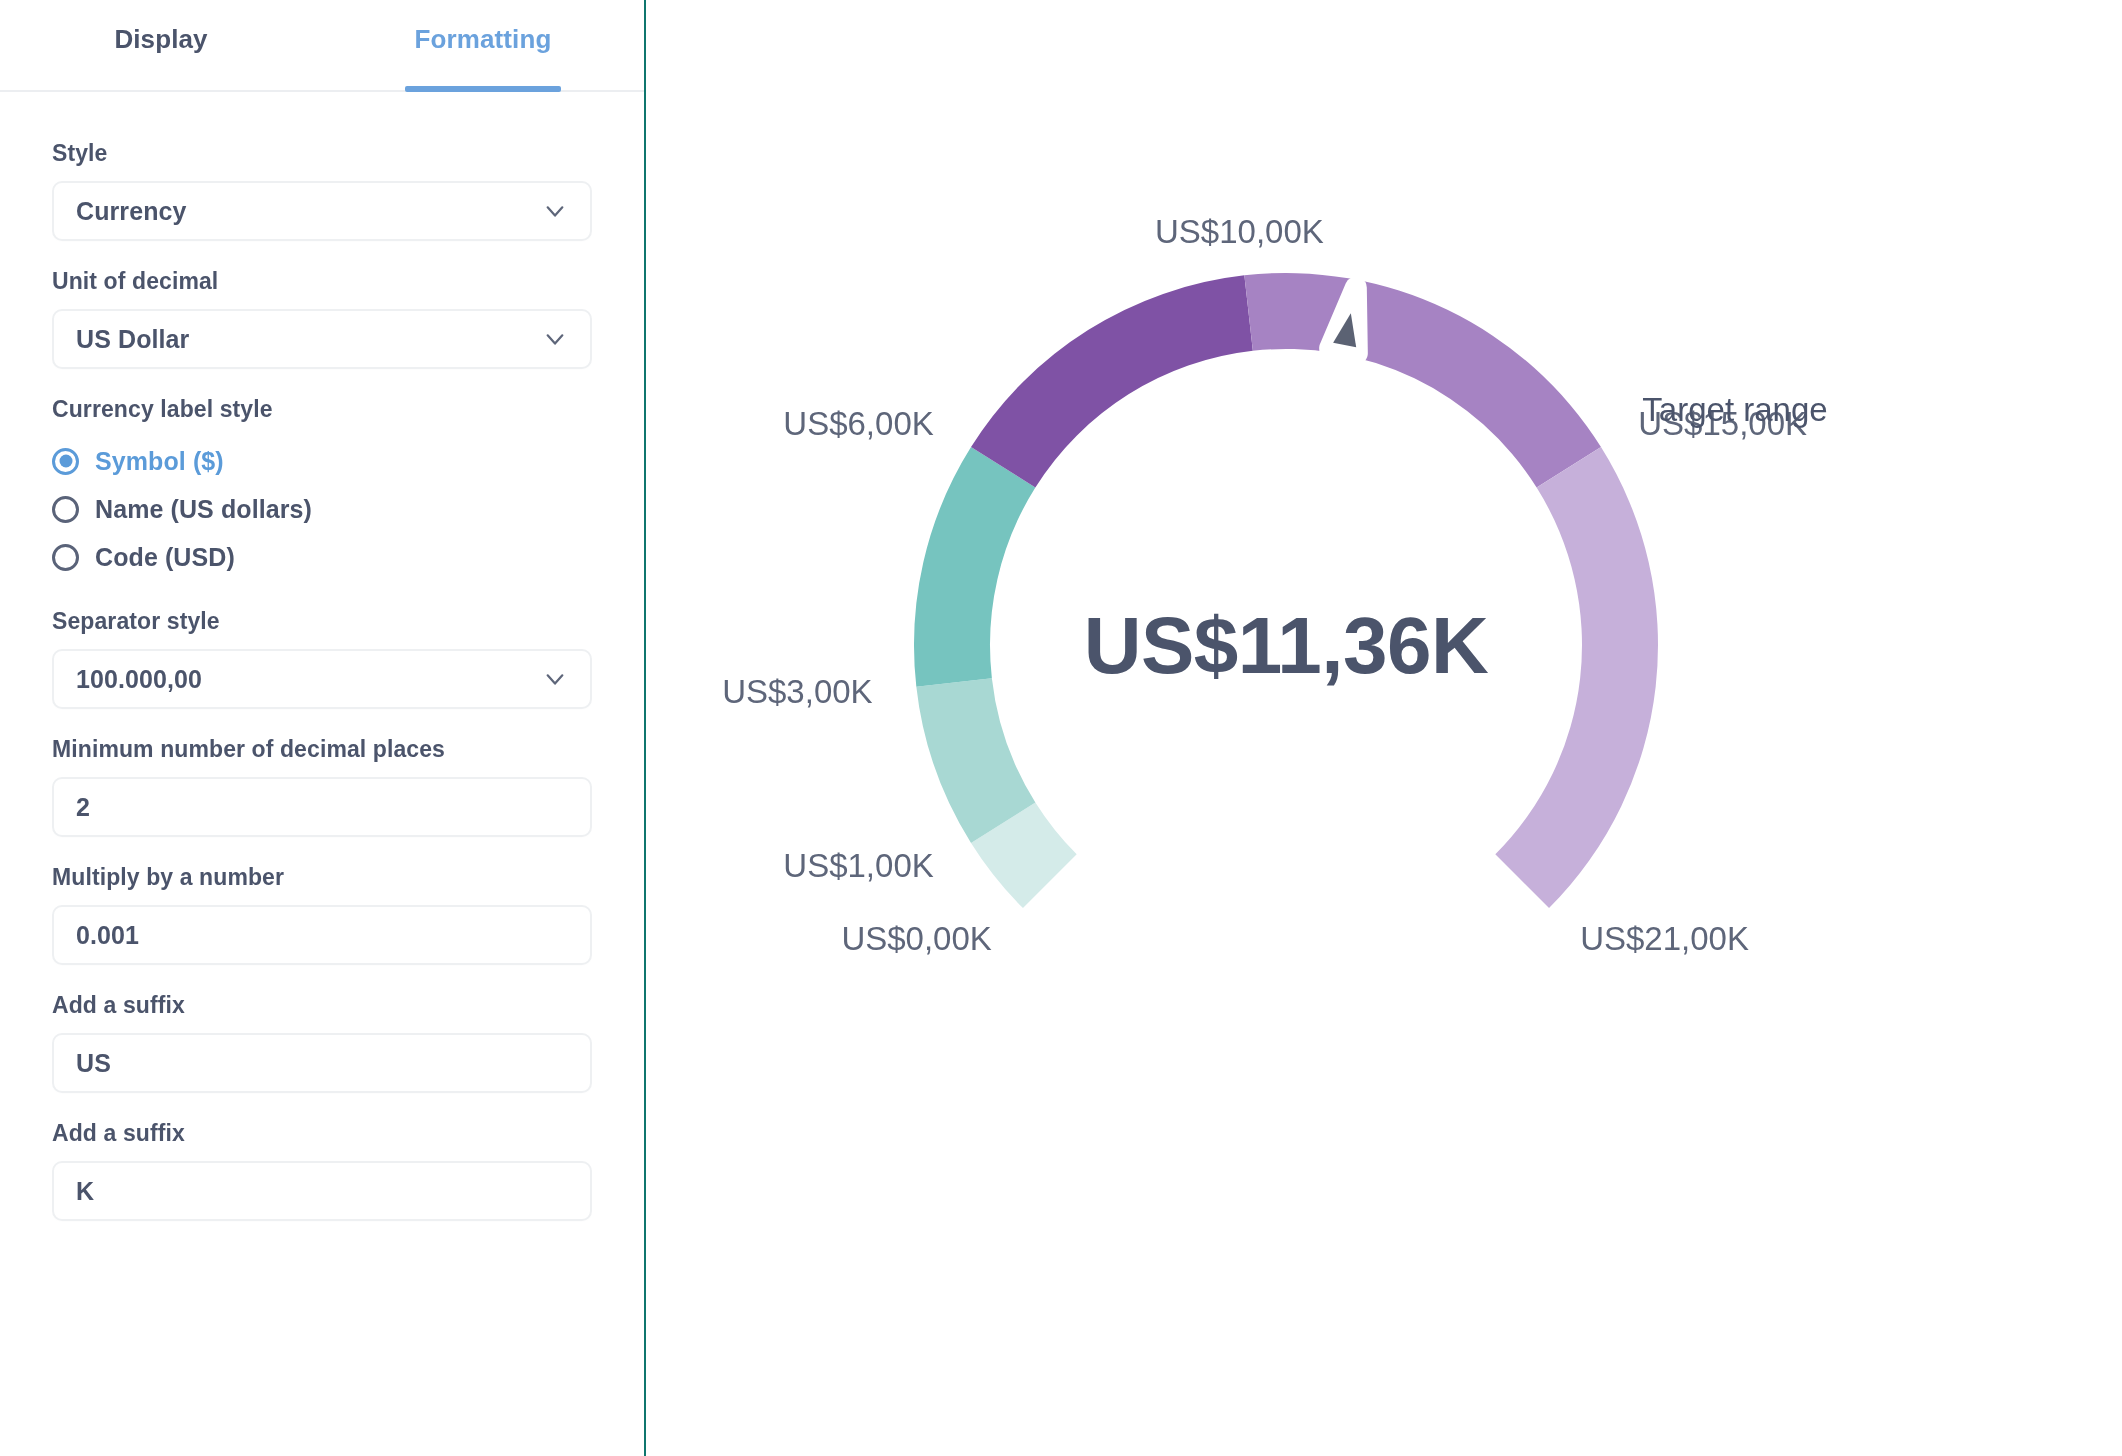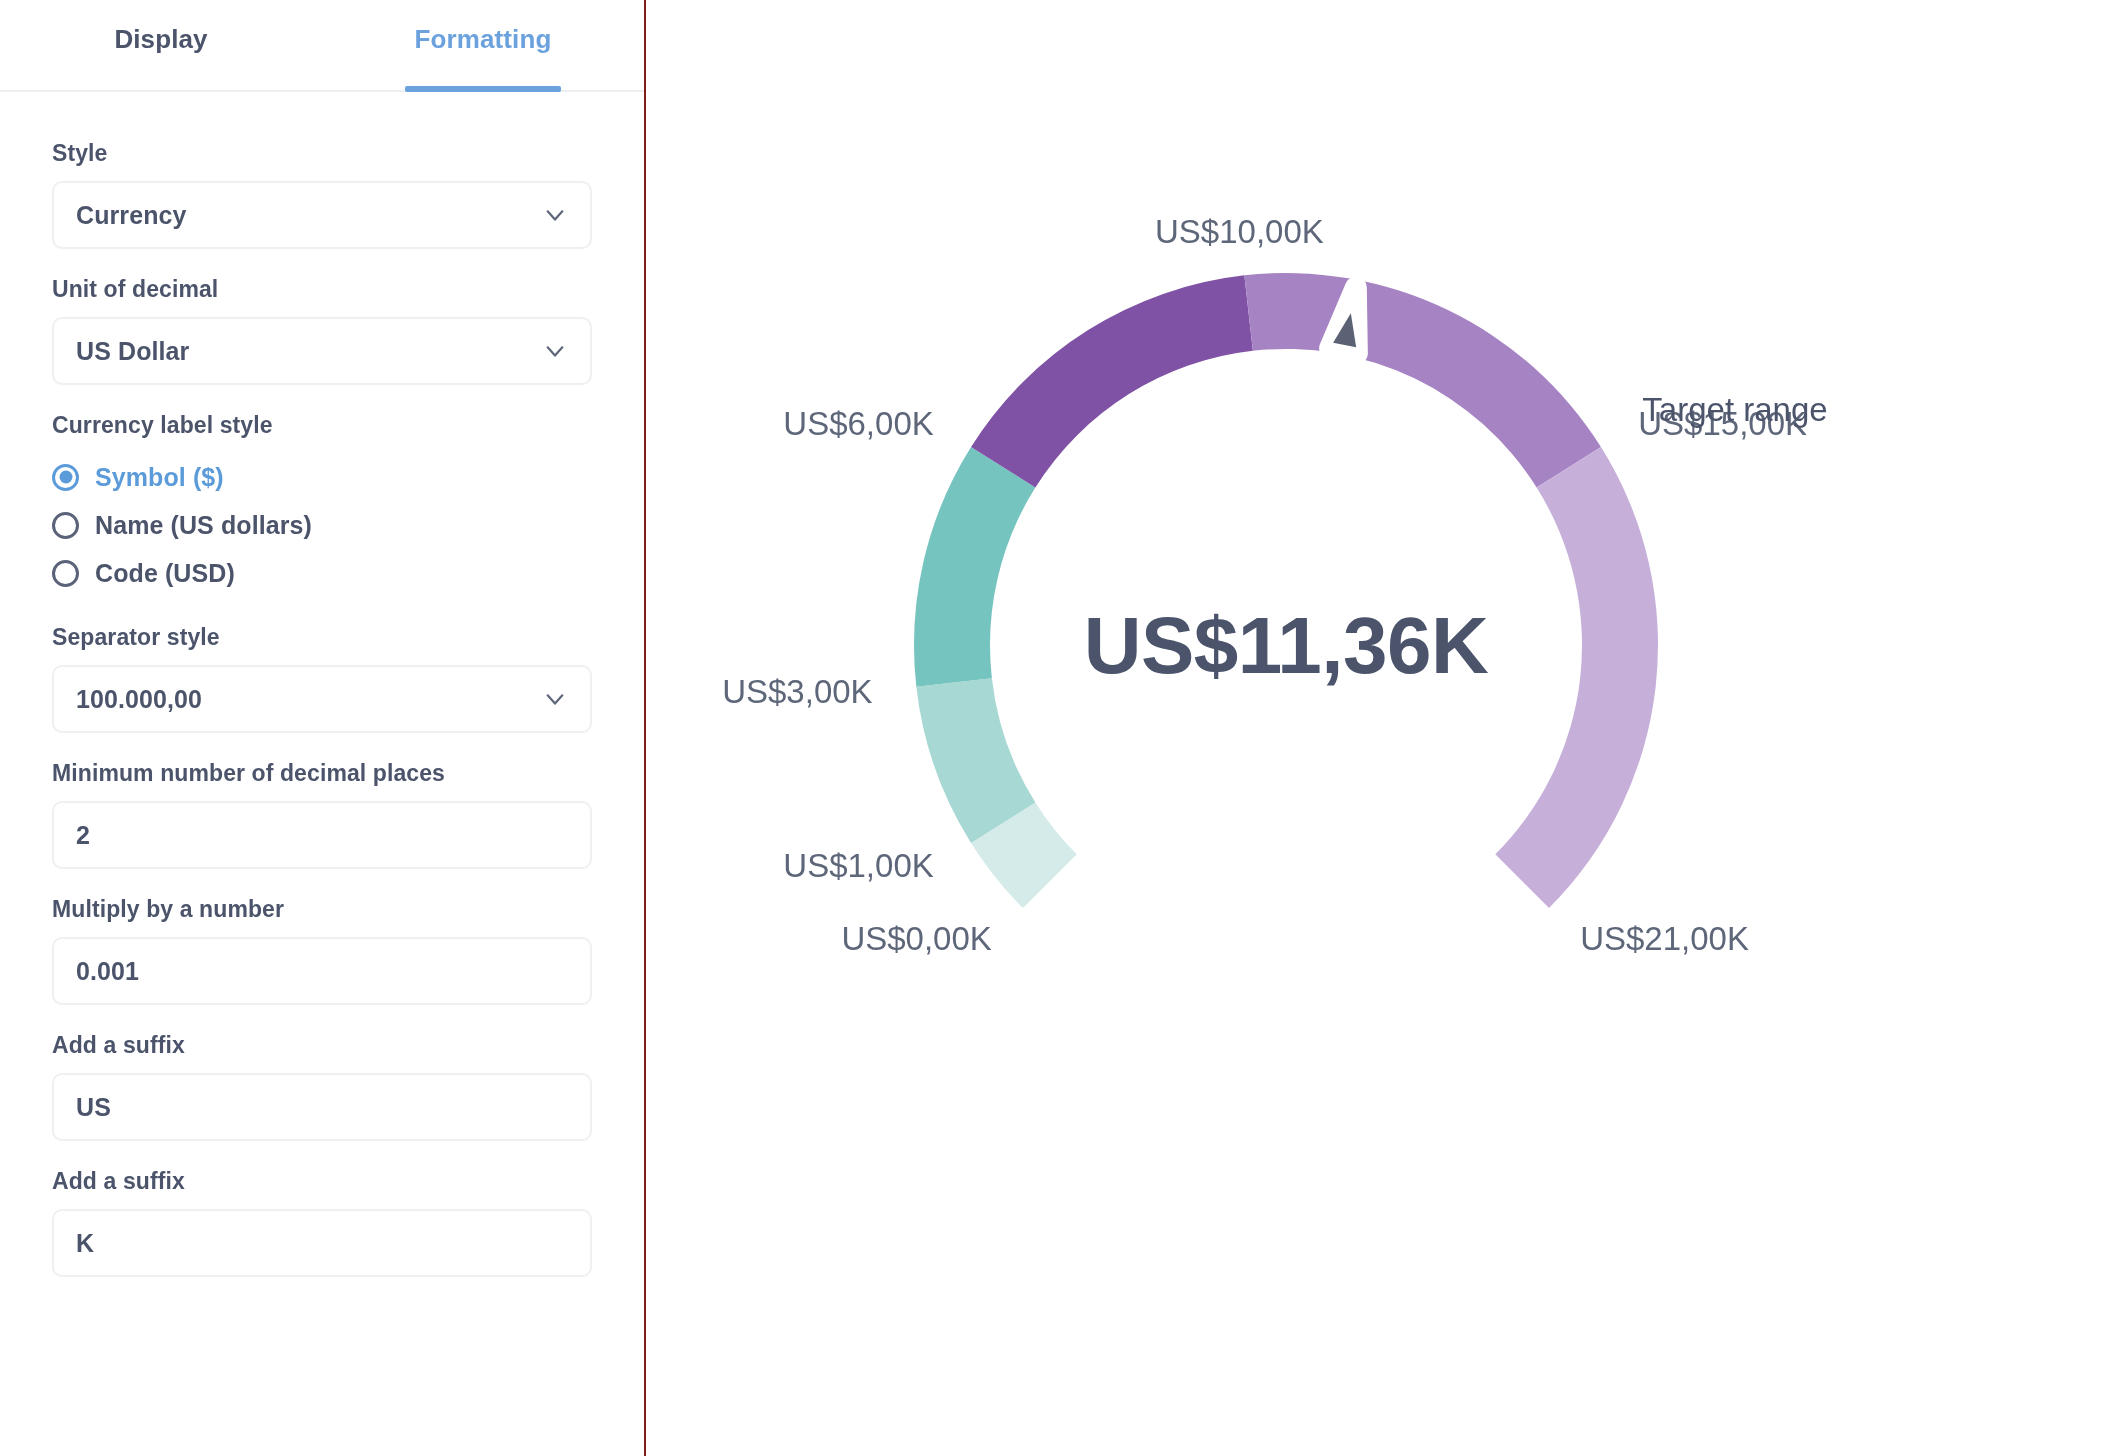--- a/index.html
+++ b/index.html
@@ -12,21 +12,21 @@
   .app {
     display: flex;
     width: 2122px; height: 1456px;
     background: #ffffff;
   }
 
   
   .sidebar {
     width: 646px;
     height: 100%;
-    border-right: 2px solid #7f1d1d;
+    border-right: 2px solid #0f766e;
     background: #ffffff;
     display: flex;
     flex-direction: column;
     flex: 0 0 646px;
   }
   .tabbar {
     display: flex;
     height: 92px;
     border-bottom: 2px solid #eceef1;
     flex: 0 0 92px;
@@ -64,21 +64,21 @@
   .field { margin-bottom: 27px; }
   .field-label {
     font-size: 23px;
     font-weight: bold;
     color: #4b546b;
     margin-bottom: 14px;
     letter-spacing: .1px;
   }
   .control {
     position: relative;
-    height: 68px;
+    height: 60px;
     border: 2px solid #eef0f2;
     border-radius: 10px;
     background: #ffffff;
     display: flex;
     align-items: center;
     padding: 0 22px;
     box-shadow: 0 1px 2px rgba(0,0,0,.012);
   }
   .control .value {
     font-size: 25px;

